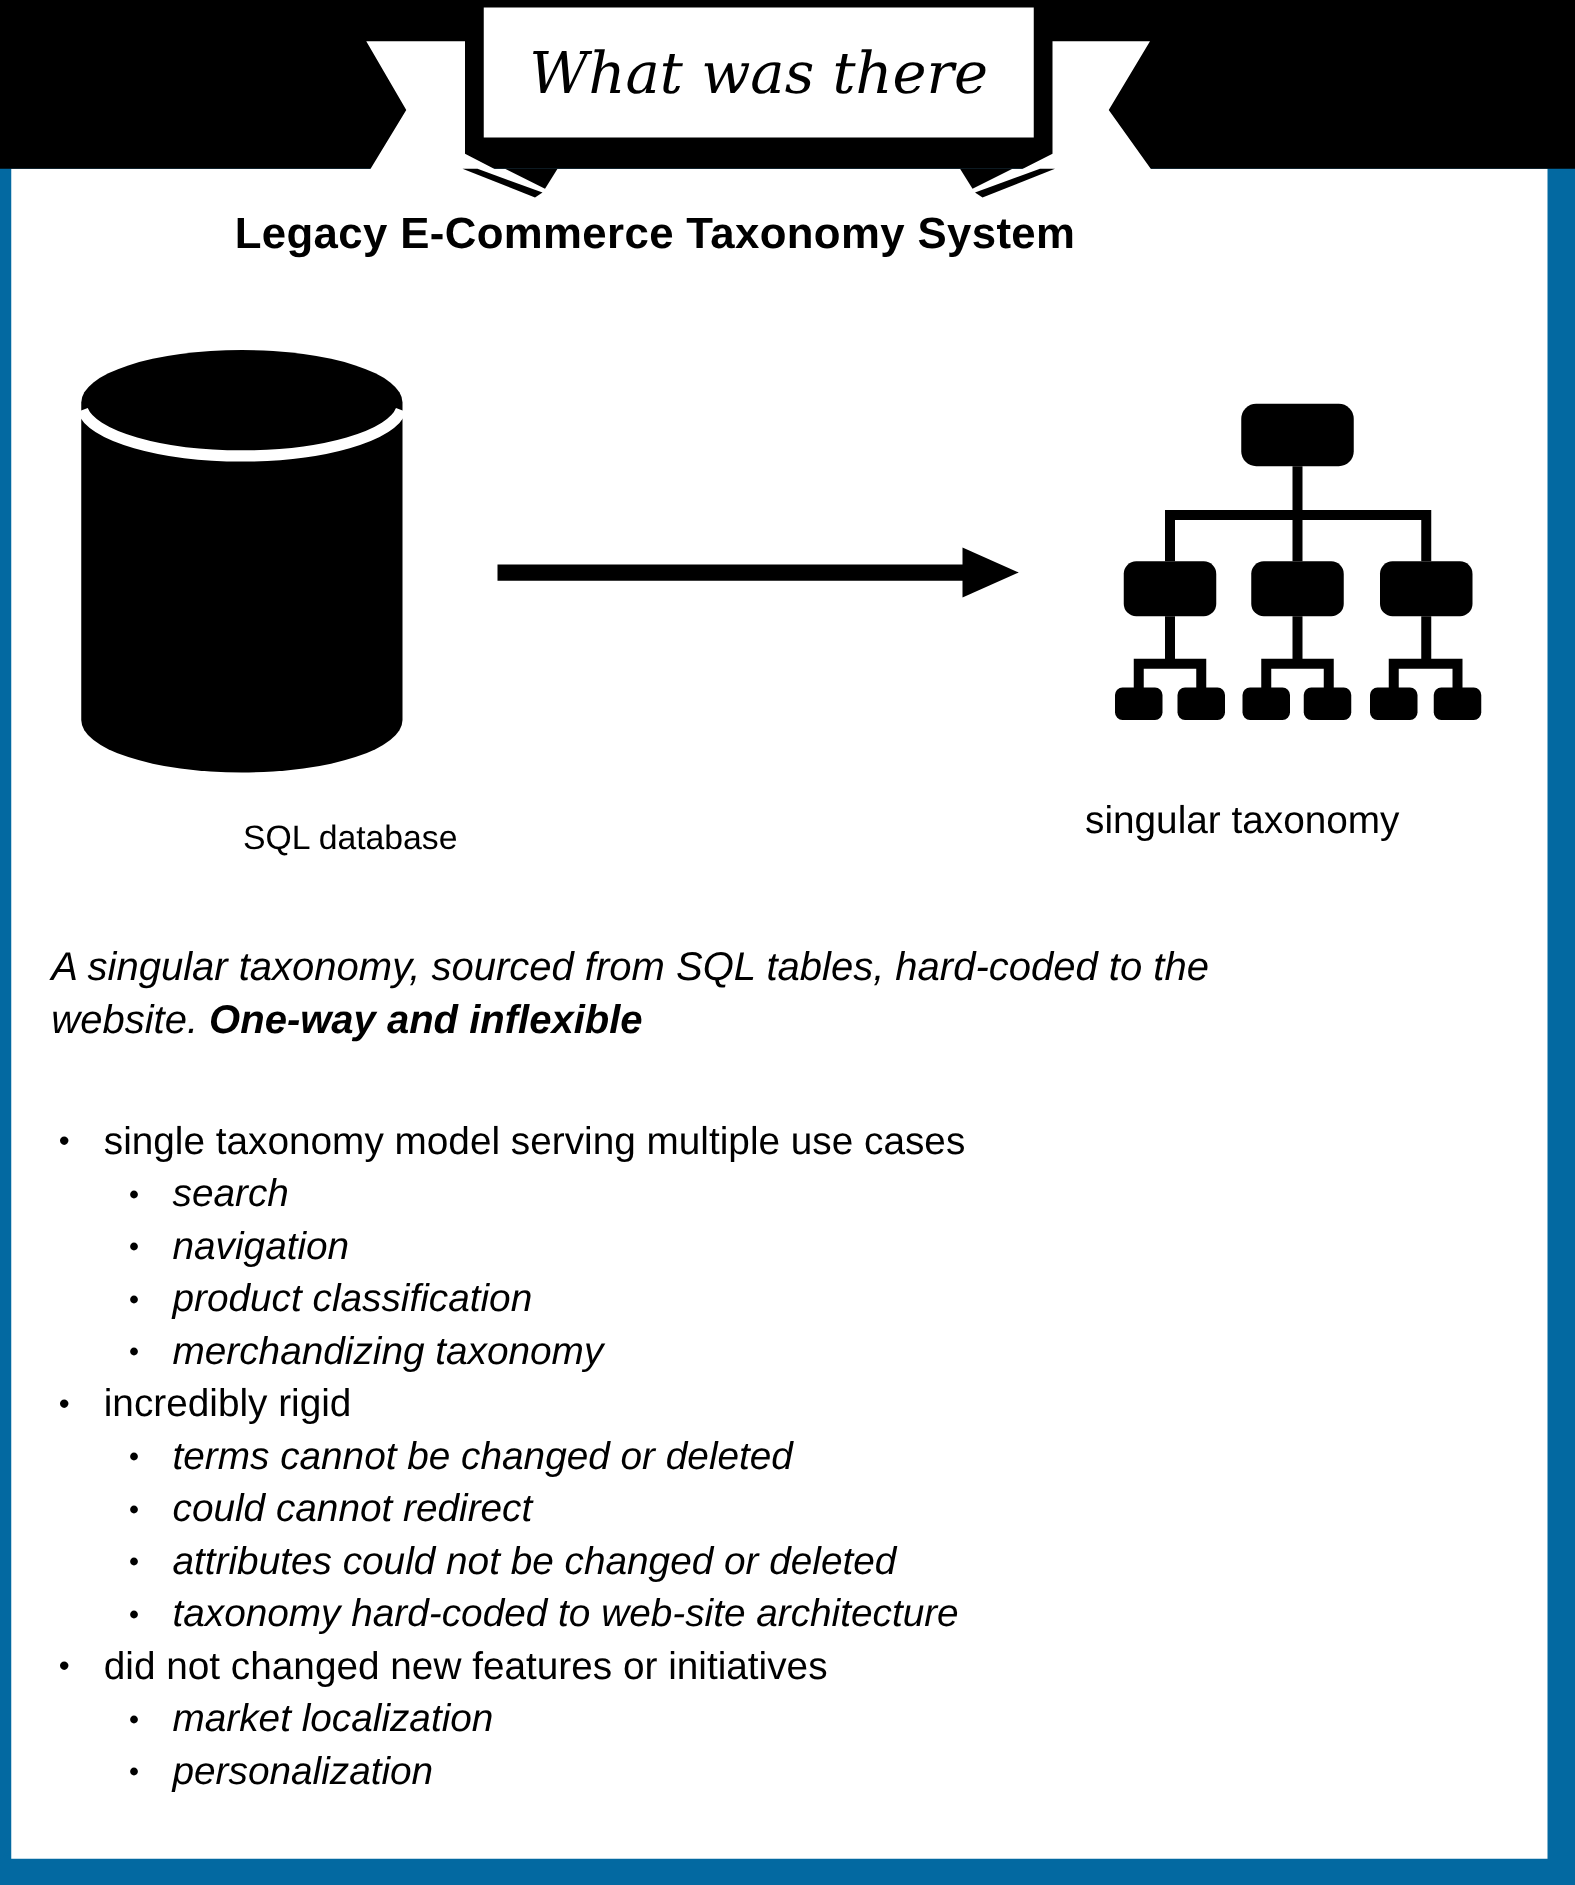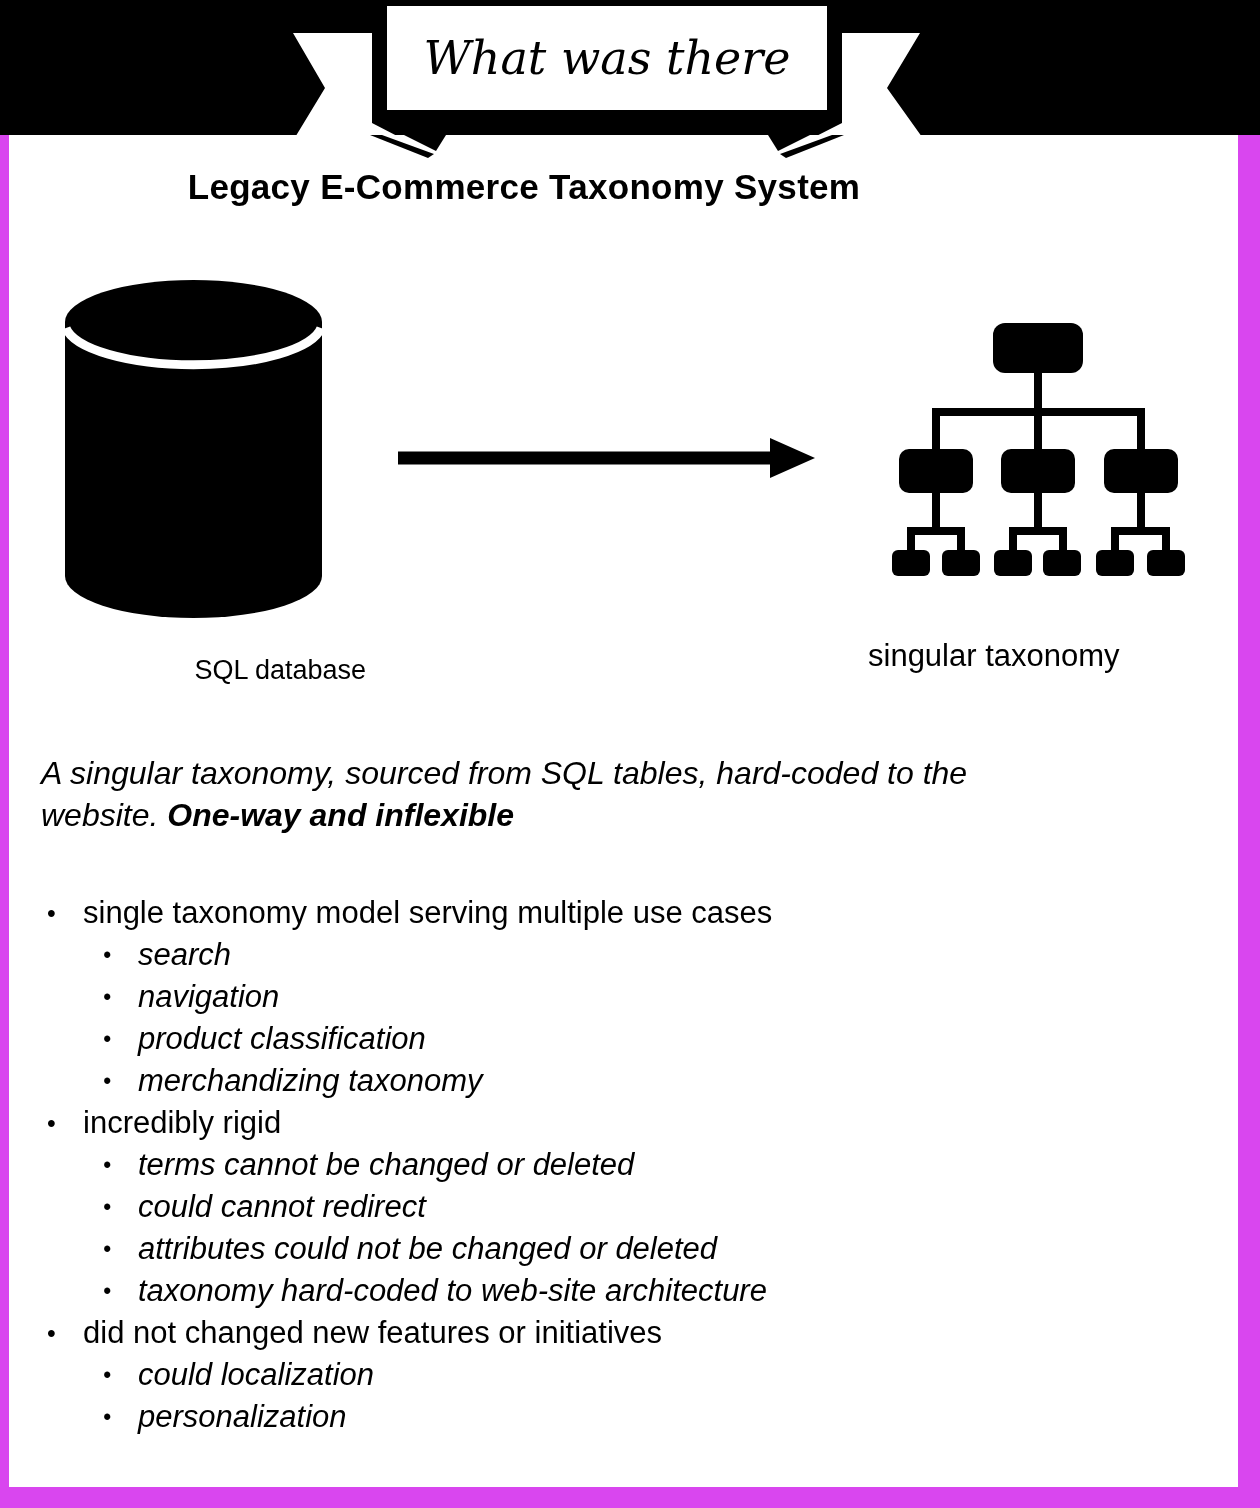--- a/index.html
+++ b/index.html
@@ -1,17 +1,17 @@
 <!DOCTYPE html>
 <html><head>
 <meta charset="utf-8">
 <style>
   html,body { margin:0; padding:0; background:#000; }
   .frame {
-    position:relative; width:1260px; height:1508px; background:#d946ef;
+    position:relative; width:1260px; height:1508px; background:#0369a1;
     font-family:"Liberation Sans", sans-serif; color:#000000; overflow:hidden;
   }
   .page {
     position:absolute; left:9px; top:135px; width:1229px; height:1352px;
     background:#ffffff;
   }
   .ribbon-svg { position:absolute; left:0; top:0; }
   .banner-title {
     position:absolute; left:387px; top:6px; width:440px; height:104px;
     display:flex; align-items:center; justify-content:center;
@@ -123,17 +123,17 @@
       <li class="b2">search</li>
       <li class="b2">navigation</li>
       <li class="b2">product classification</li>
       <li class="b2">merchandizing taxonomy</li>
       <li class="b1">incredibly rigid</li>
       <li class="b2">terms cannot be changed or deleted</li>
       <li class="b2">could cannot redirect</li>
       <li class="b2">attributes could not be changed or deleted</li>
       <li class="b2">taxonomy hard-coded to web-site architecture</li>
       <li class="b1">did not changed new features or initiatives</li>
-      <li class="b2">could localization</li>
+      <li class="b2">market localization</li>
       <li class="b2">personalization</li>
     </ul>
 
 </div>
 
 </body></html>

